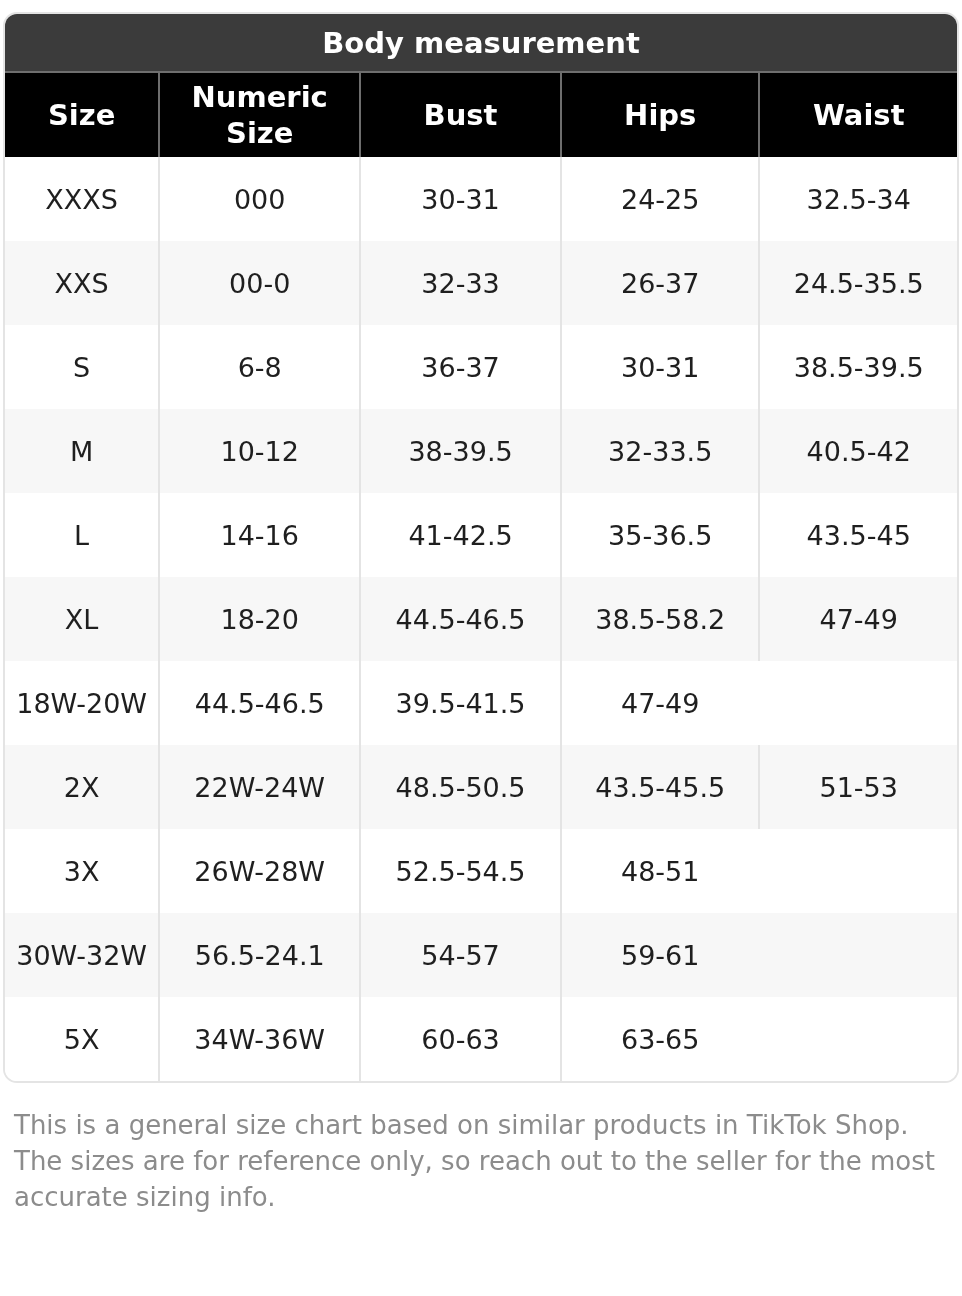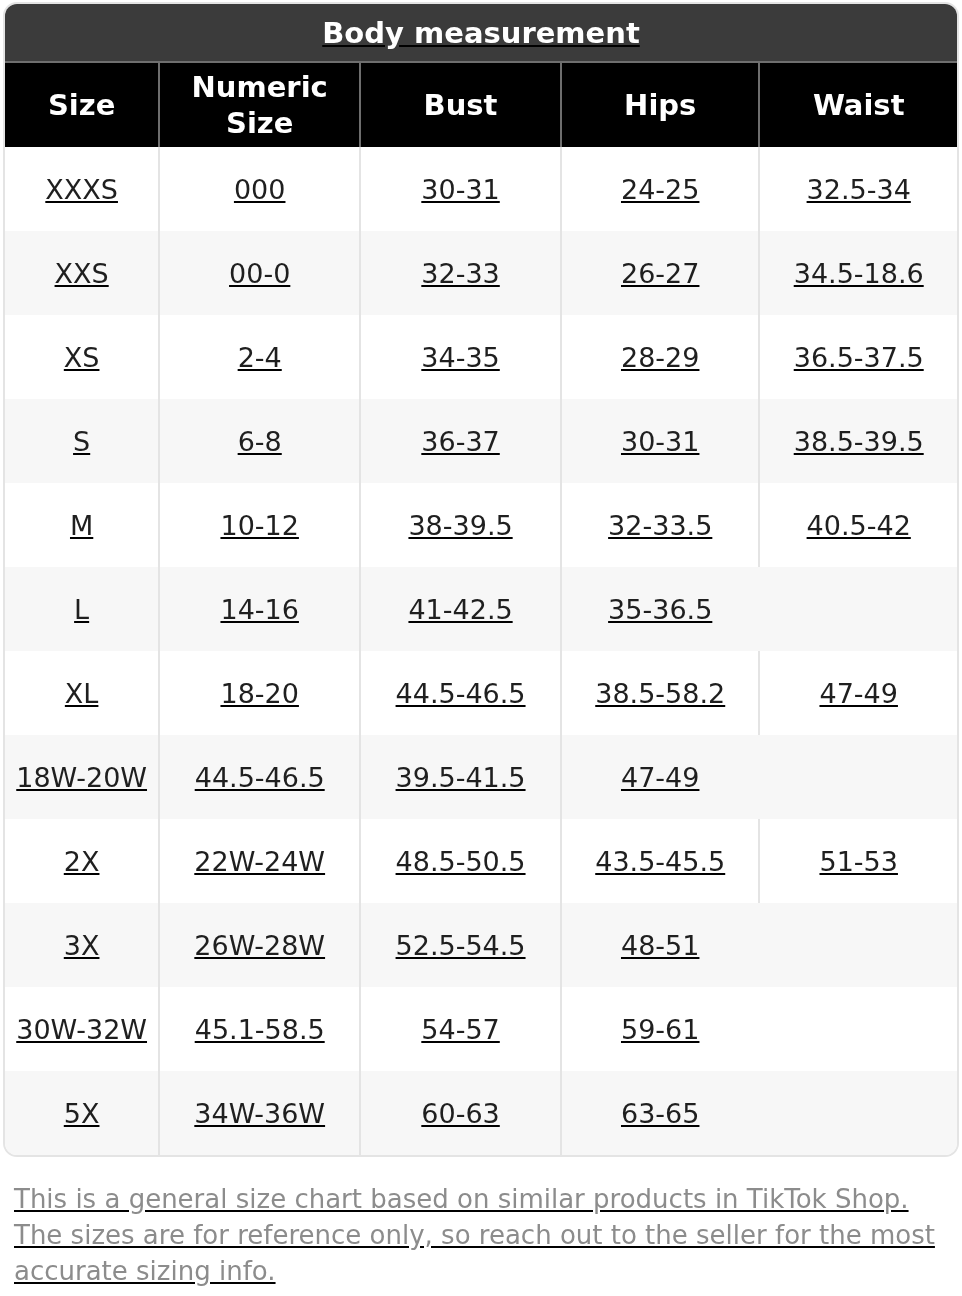--- a/index.html
+++ b/index.html
@@ -5,23 +5,22 @@
   * { box-sizing: border-box; margin: 0; padding: 0; }
   html, body {
     width: 962px;
     background: #ffffff;
     font-family: "DejaVu Sans", sans-serif;
     overflow: hidden;
   }
   .page {
     width: 962px;
     height: 1296px;
-    padding-top: 2px;
+    padding-top: 12px;
     background: #ffffff;
-    text-decoration: underline;
   }
   .card {
     margin: 0 3px;
     border: 2px solid var(--card-border, #e4e4e4);
     border-radius: 14px;
     overflow: hidden;
     background: #ffffff;
   }
   .title-bar {
     height: 57px;
@@ -105,31 +104,24 @@
         <div class="cell">000</div>
         <div class="cell">30-31</div>
         <div class="cell">24-25</div>
         <div class="cell">32.5-34</div>
       </div>
 
       <div class="row">
         <div class="cell">XXS</div>
         <div class="cell">00-0</div>
         <div class="cell">32-33</div>
-        <div class="cell">26-27</div>
-        <div class="cell">34.5-18.6</div>
+        <div class="cell">26-37</div>
+        <div class="cell">24.5-35.5</div>
       </div>
 
-      <div class="row">
-        <div class="cell">XS</div>
-        <div class="cell">2-4</div>
-        <div class="cell">34-35</div>
-        <div class="cell">28-29</div>
-        <div class="cell">36.5-37.5</div>
-      </div>
 
       <div class="row">
         <div class="cell">S</div>
         <div class="cell">6-8</div>
         <div class="cell">36-37</div>
         <div class="cell">30-31</div>
         <div class="cell">38.5-39.5</div>
       </div>
 
       <div class="row">
@@ -138,20 +130,21 @@
         <div class="cell">38-39.5</div>
         <div class="cell">32-33.5</div>
         <div class="cell">40.5-42</div>
       </div>
 
       <div class="row">
         <div class="cell">L</div>
         <div class="cell">14-16</div>
         <div class="cell">41-42.5</div>
         <div class="cell">35-36.5</div>
+        <div class="cell">43.5-45</div>
       </div>
 
       <div class="row">
         <div class="cell">XL</div>
         <div class="cell">18-20</div>
         <div class="cell">44.5-46.5</div>
         <div class="cell">38.5-58.2</div>
         <div class="cell">47-49</div>
       </div>
 
@@ -172,21 +165,21 @@
 
       <div class="row">
         <div class="cell">3X</div>
         <div class="cell">26W-28W</div>
         <div class="cell">52.5-54.5</div>
         <div class="cell">48-51</div>
       </div>
 
       <div class="row">
         <div class="cell">30W-32W</div>
-        <div class="cell">45.1-58.5</div>
+        <div class="cell">56.5-24.1</div>
         <div class="cell">54-57</div>
         <div class="cell">59-61</div>
       </div>
 
       <div class="row">
         <div class="cell">5X</div>
         <div class="cell">34W-36W</div>
         <div class="cell">60-63</div>
         <div class="cell">63-65</div>
       </div>

